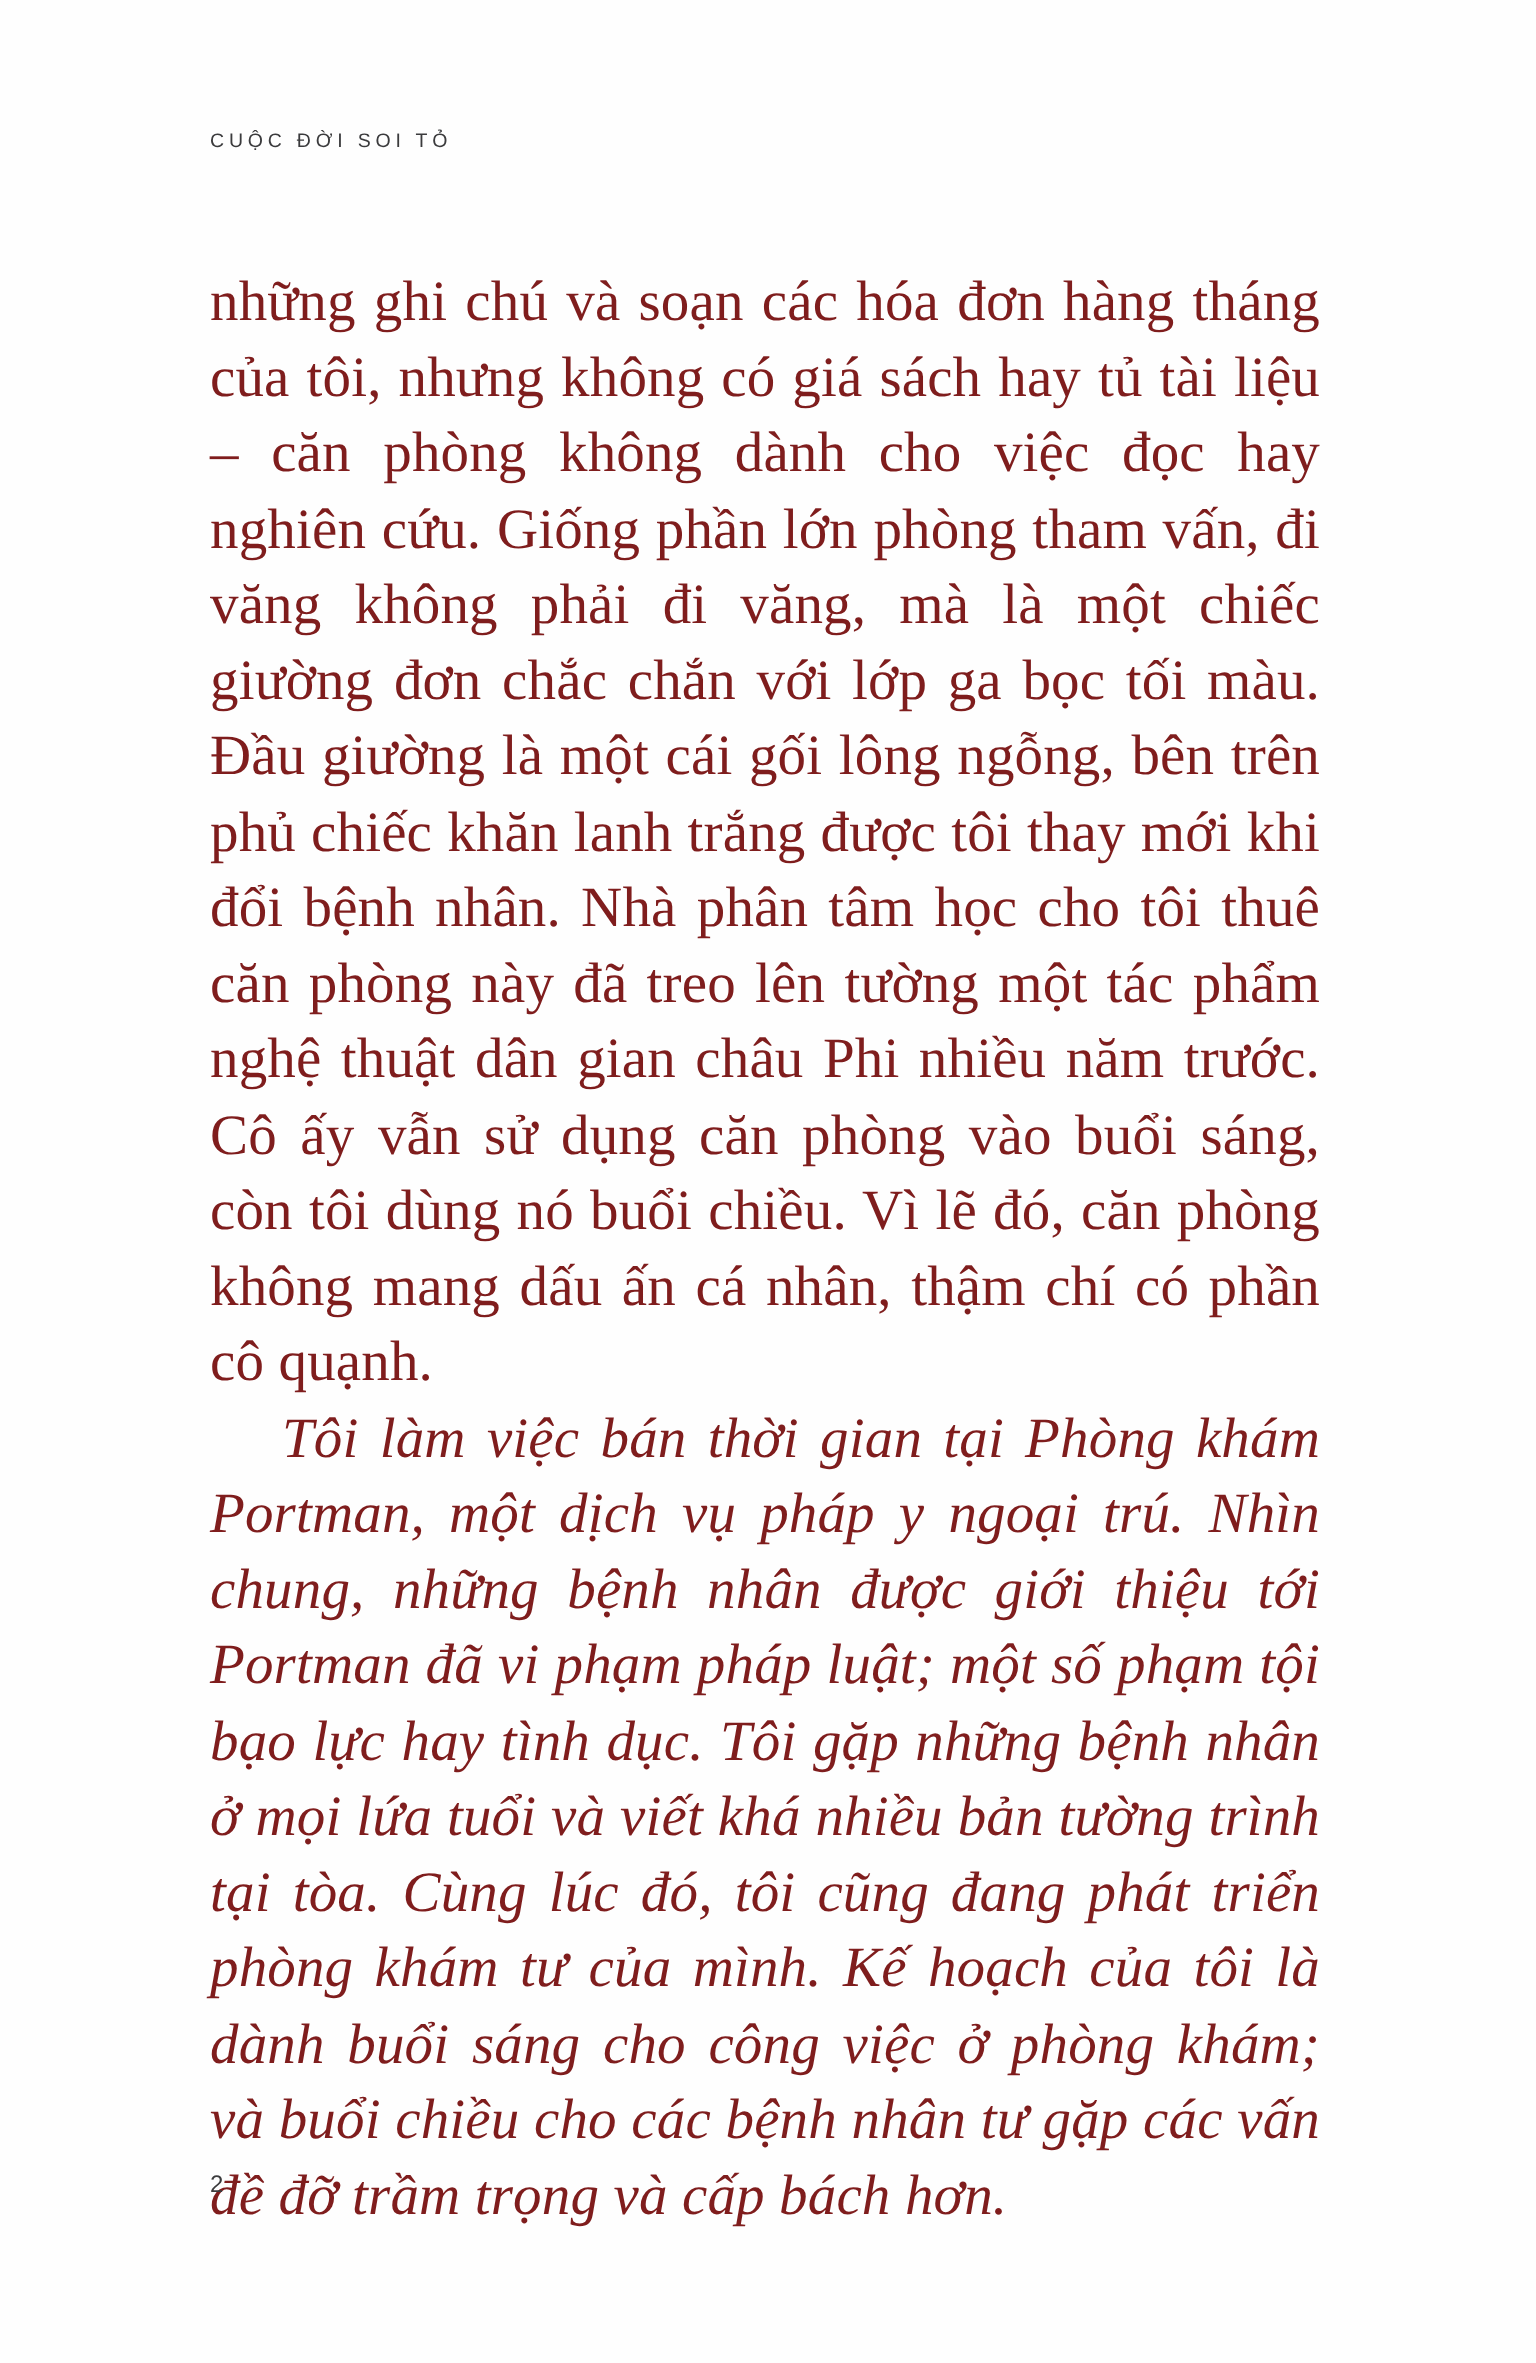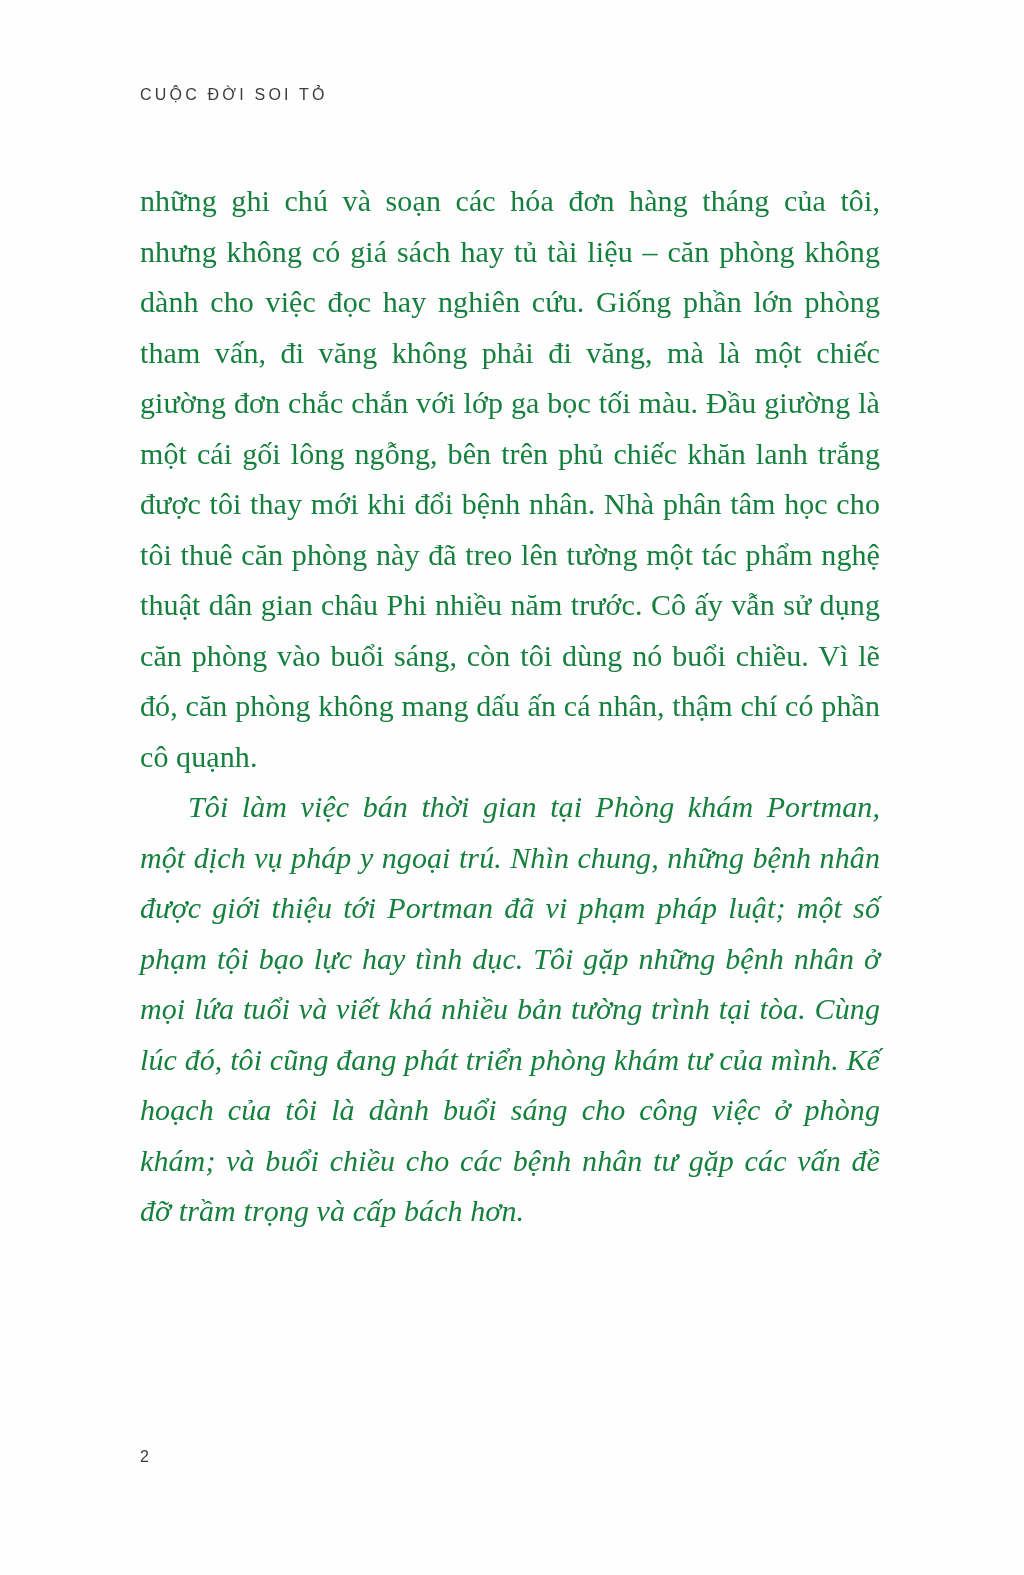--- a/index.html
+++ b/index.html
@@ -17,39 +17,39 @@
   .page {
     position: absolute;
     inset: 0;
     background: #fefefe;
   }
   .running-head {
     position: absolute;
     top: 86px;
     left: 140px;
     font-family: "Liberation Sans", sans-serif;
-    font-size: 16px;
+    font-size: 13px;
     letter-spacing: 3.2px;
     color: #3b3b3d;
     text-transform: uppercase;
     font-weight: 400;
   }
   .body-text {
     position: absolute;
     top: 176px;
     left: 140px;
     width: 740px;
   }
   .body-text p {
     margin: 0;
-    font-size: 30px;
+    font-size: 38px;
     line-height: 50.5px;
     text-align: justify;
     text-justify: inter-word;
-    color: #15803d;
+    color: #7f1d1d;
     letter-spacing: 0.1px;
   }
   .body-text p.indent {
     text-indent: 48px;
     font-style: italic;
   }
   .body-text p + p {
     margin-top: 0;
   }
   .folio {

